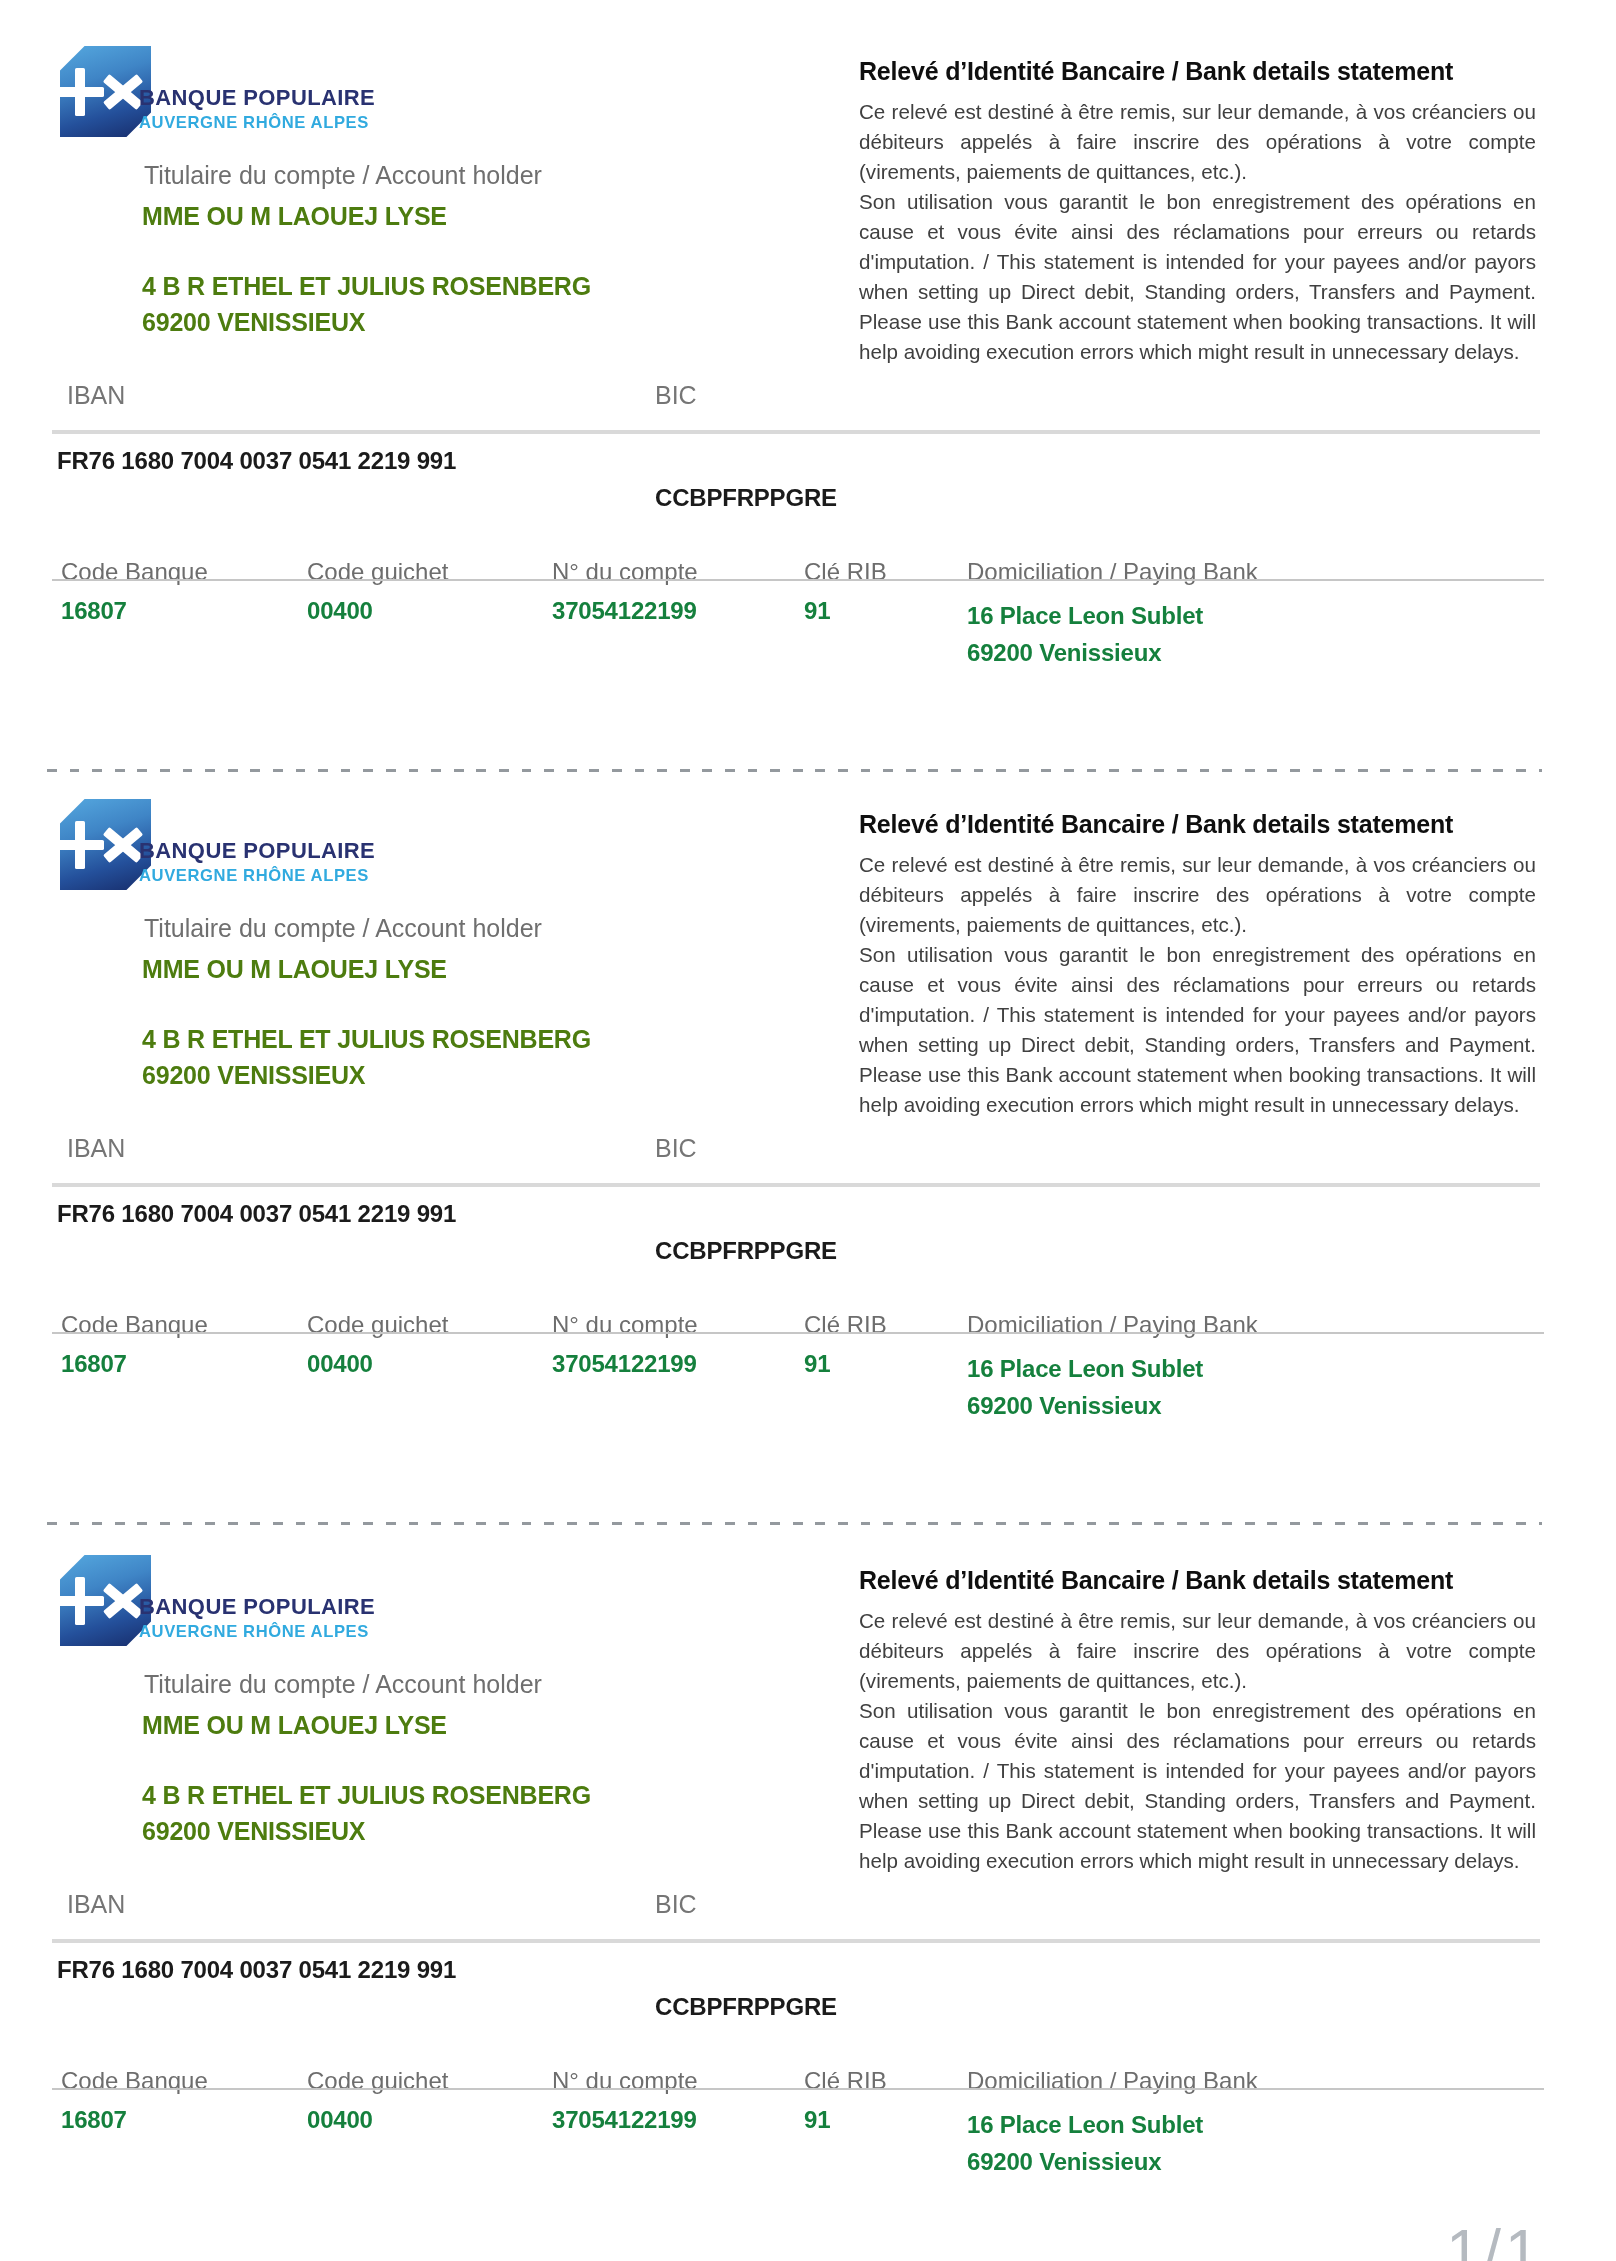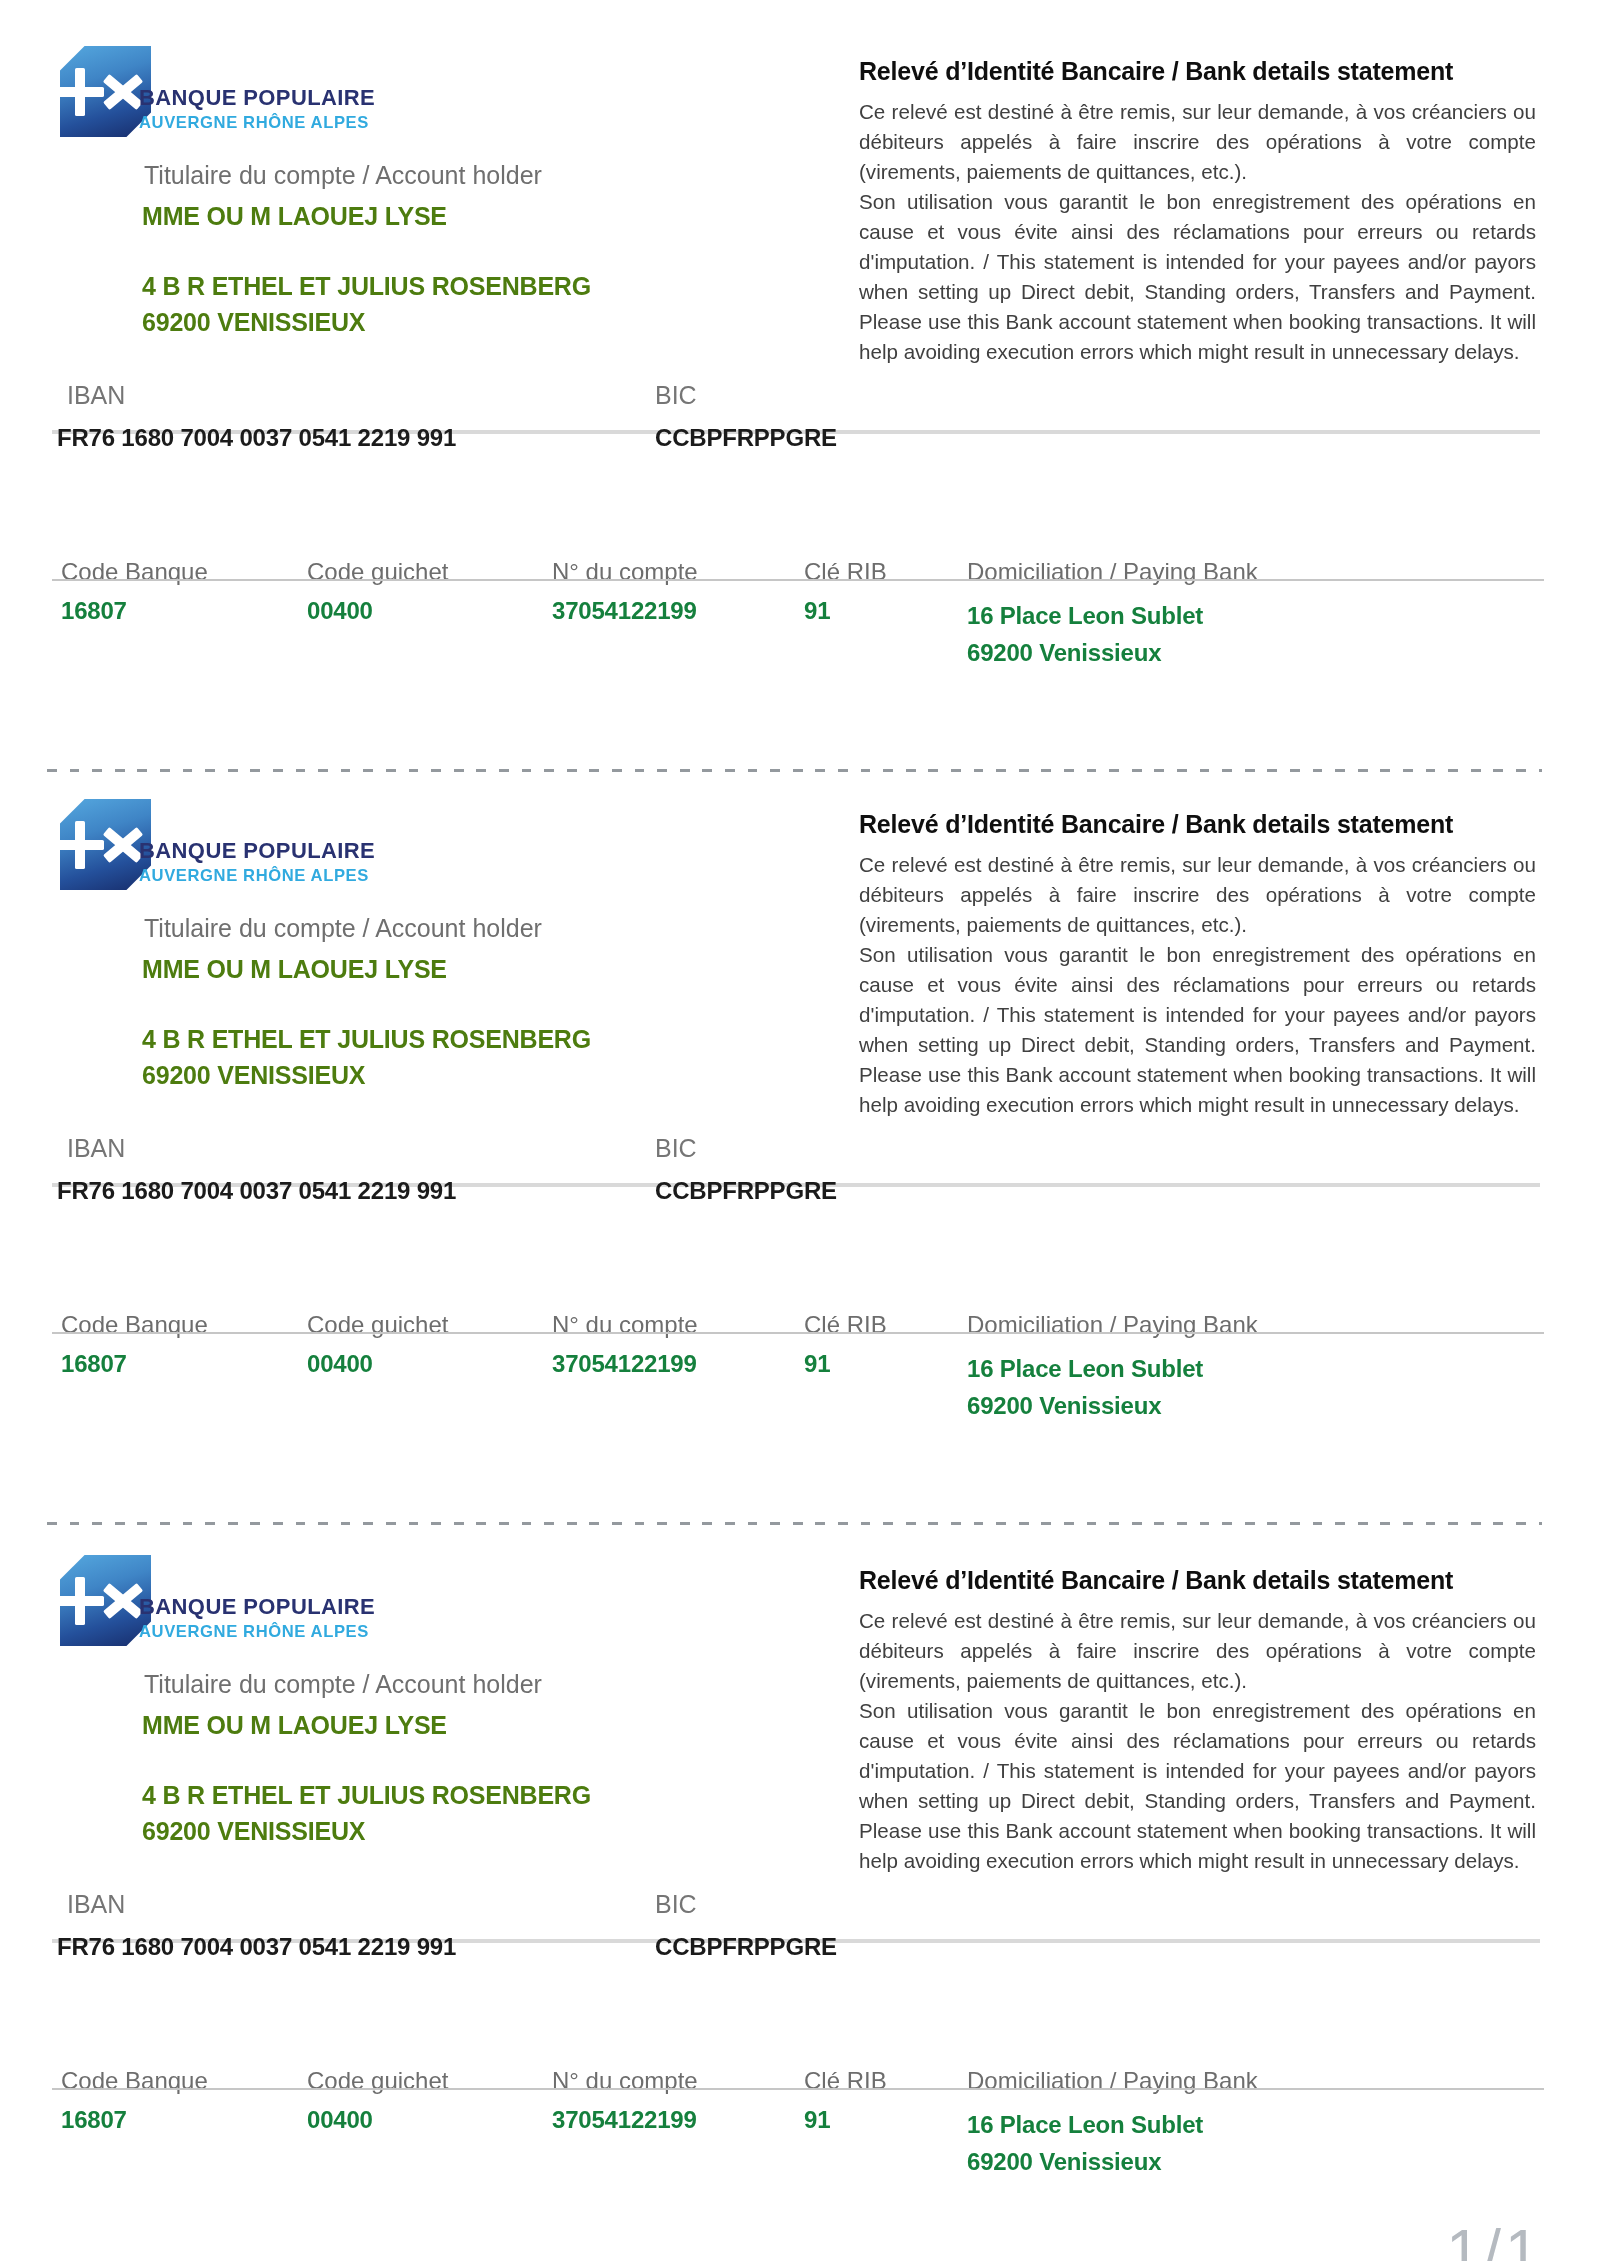--- a/index.html
+++ b/index.html
@@ -42,23 +42,23 @@
   
   .statement{position:absolute;left:859px;top:57px;width:677px;}
   .statement-title{font-size:25px;font-weight:bold;color:#0f0f0f;margin:0 0 11.3px 0;letter-spacing:-0.2px;white-space:nowrap;}
   .statement p{margin:0;font-size:20.6px;line-height:30px;color:#404040;text-align:justify;}
 
   
   .iban-label,.bic-label{position:absolute;top:381px;font-size:25px;color:#757575;}
   .iban-label{left:67px;}
   .bic-label{left:655px;}
   .rule-thick{position:absolute;left:52px;top:430px;width:1488px;height:4px;background:#d9d9d9;}
-  .iban-value,.bic-value{position:absolute;top:424px;font-size:24px;font-weight:bold;color:#1b1b1b;letter-spacing:-0.2px;white-space:nowrap;text-align:center;}
+  .iban-value,.bic-value{position:absolute;top:447px;font-size:24px;font-weight:bold;color:#1b1b1b;letter-spacing:-0.2px;white-space:nowrap;text-align:center;}
   .iban-value{left:57px;}
-  .bic-value{left:655px;}
+  .bic-value{left:655px;margin-top:37px;}
 
   
   .th{position:absolute;top:558px;font-size:24px;color:#6d6d6d;white-space:nowrap;}
   .th-1{left:61px;}.th-2{left:307px;}.th-3{left:552px;}.th-4{left:804px;}.th-5{left:967px;}
   .rule-thin{position:absolute;left:52px;top:579px;width:1492px;height:2.4px;background:#c6c6c6;}
   .td{position:absolute;top:597px;font-size:24px;font-weight:bold;color:#15803d;letter-spacing:-0.2px;white-space:nowrap;}
   .td-1{left:61px;}.td-2{left:307px;}.td-3{left:552px;}.td-4{left:804px;}.td-5{left:967px;line-height:37px;}
 
   
   .dashed-separator{

